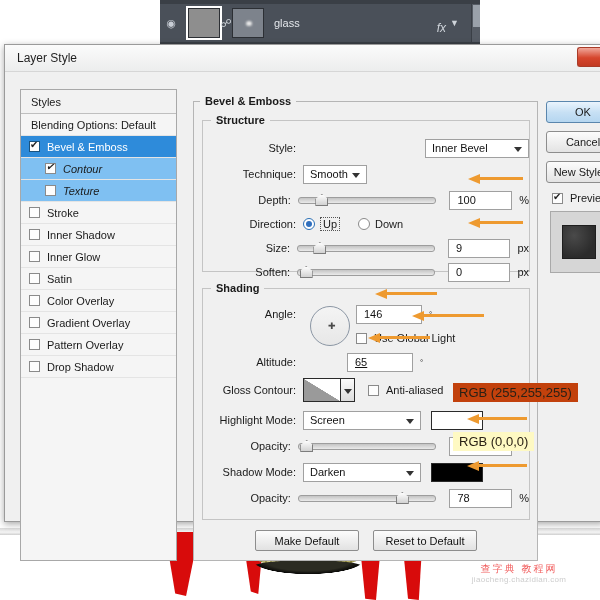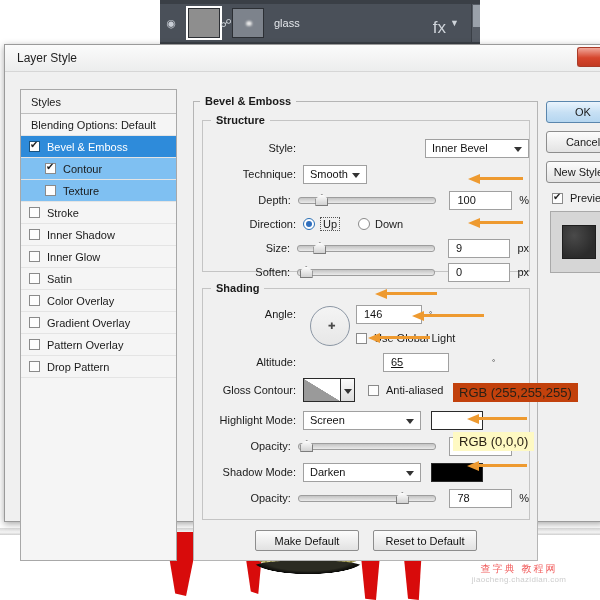--- a/index.html
+++ b/index.html
@@ -35,21 +35,21 @@
   .link-icon { width:12px; text-align:center; color:#cfd4da; font-size:11px; }
   .mask-thumb {
     width:32px; height:30px; background:#7d838c; border:1px solid #2c2f34;
     position:relative; flex:none;
   }
   .mask-thumb::after{
     content:""; position:absolute; left:13px; top:12px; width:6px; height:5px;
     background:#e9e9e9; border-radius:50%; filter:blur(1px);
   }
   .layer-name { color:#e3e6ea; font-size:11px; margin-left:10px; flex:1; }
-  .fx-badge { color:#cfd4da; font-size:17px; margin-right:4px;margin-top:9px; }
+  .fx-badge { color:#cfd4da; font-style:italic; font-size:12px; margin-right:4px;margin-top:9px; }
   #layer-scrollbar {
     width:9px; height:38px; background:#565c65;
     border-left:1px solid #3a3f46;
   }
   #layer-scrollbar i {
     display:block; width:7px; height:22px; margin:1px; background:#9aa1aa;
   }
   #layers-partial {
     position:absolute; left:160px; top:46px; width:320px; height:8px;
     background:#3a3f46;
@@ -110,21 +110,21 @@
   #styles-head {
     height:24px; line-height:24px; padding-left:10px; font-size:11px;
     background:#f2f2f2; border-bottom:1px solid #bfbfbf;
   }
   .style-row {
     height:22px; display:flex; align-items:center; padding-left:8px;
     border-bottom:1px solid #e4e4e4; font-size:11px; color:#1a1a1a;
   }
   .style-row.plain { padding-left:10px; }
   .style-row.sel { background:#2e8bda; color:#ffffff; }
-  .style-row.sub { padding-left:24px; background:#7fc0f2; }
+  .style-row.sub { padding-left:24px; background:#7fc0f2;font-style:italic; }
   .cbx {
     width:11px; height:11px; border:1px solid #8a8a8a; background:#fdfdfd;
     margin-right:7px; flex:none; position:relative;
   }
   .cbx.on::after{
     content:"✔"; position:absolute; left:0px; top:-3px;
     font-size:10px; color:#222; line-height:12px;
   }
   .style-row.sel .cbx { border-color:#19537f; }
 
@@ -360,21 +360,21 @@
           <div class="style-row">
             <span class="cbx"></span>
             <span>Gradient Overlay</span>
           </div>
           <div class="style-row">
             <span class="cbx"></span>
             <span>Pattern Overlay</span>
           </div>
           <div class="style-row">
             <span class="cbx"></span>
-            <span>Drop Pattern</span>
+            <span>Drop Shadow</span>
           </div>
         </div>
     </div>
 
     <div id="bevel-panel">
       <div class="grp-label" id="bevel-title">Bevel &amp; Emboss</div>
 
       <div id="structure-box">
         <div class="grp-label" id="structure-label">Structure</div>
 
@@ -445,21 +445,21 @@
           <div class="numbox" style="margin-left:53px;">146</div>
           <div class="degsym">°</div>
         </div>
 
         <div class="row" style="top:38px;">
           <div class="lbl"></div>
           <div class="cbx" style="margin-left:53px;"></div>
           <div style="font-size:11px;">Use Global Light</div>
         </div>
 
-        <div class="row" style="top:62px;gap:36px;">
+        <div class="row" style="top:62px;">
           <div class="lbl">Altitude:</div>
           <div class="numbox" style="margin-left:44px;text-decoration:underline;">65</div>
           <div class="degsym">°</div>
         </div>
 
         <div class="row" style="top:88px;height:26px;">
           <div class="lbl">Gloss Contour:</div>
           <div style="display:flex;">
             <div id="gloss-swatch"></div>
             <div id="gloss-caret"></div>

